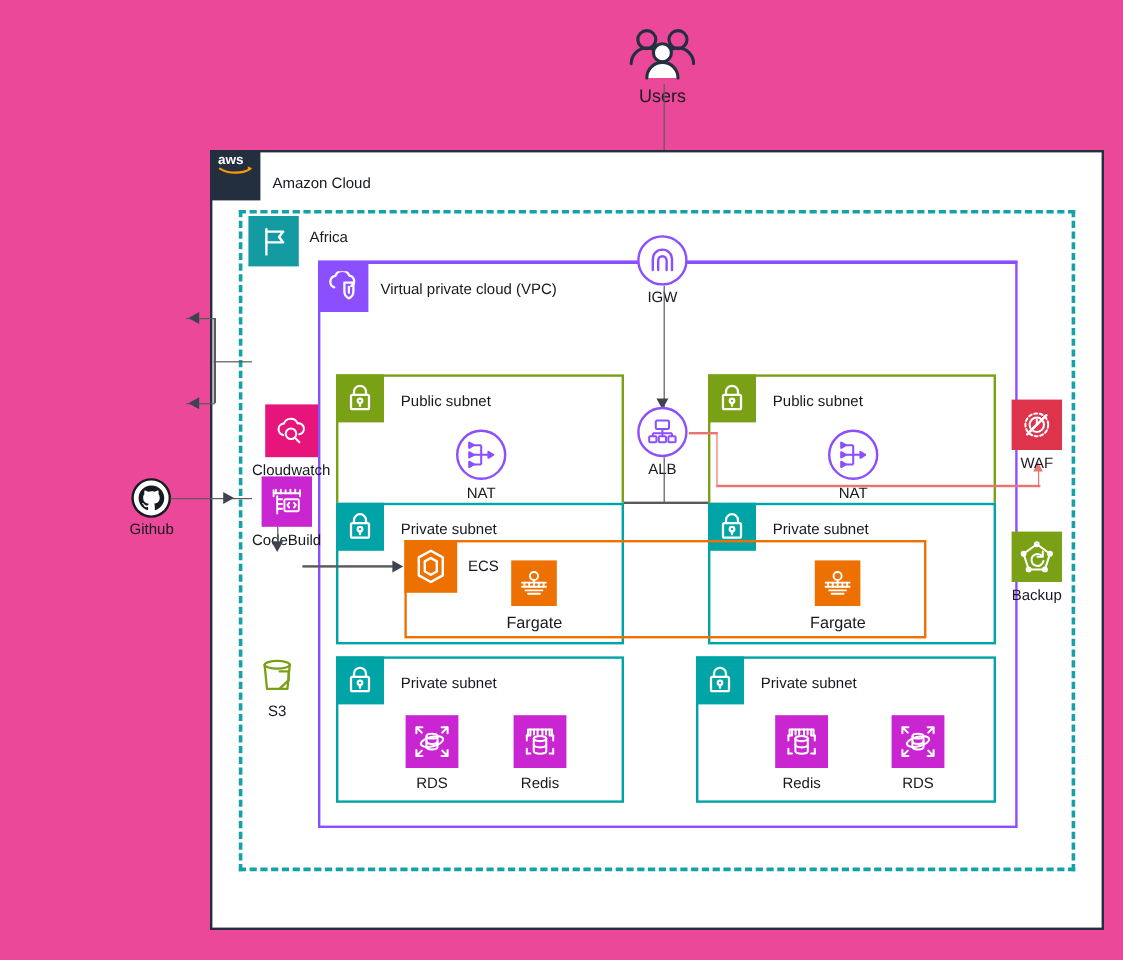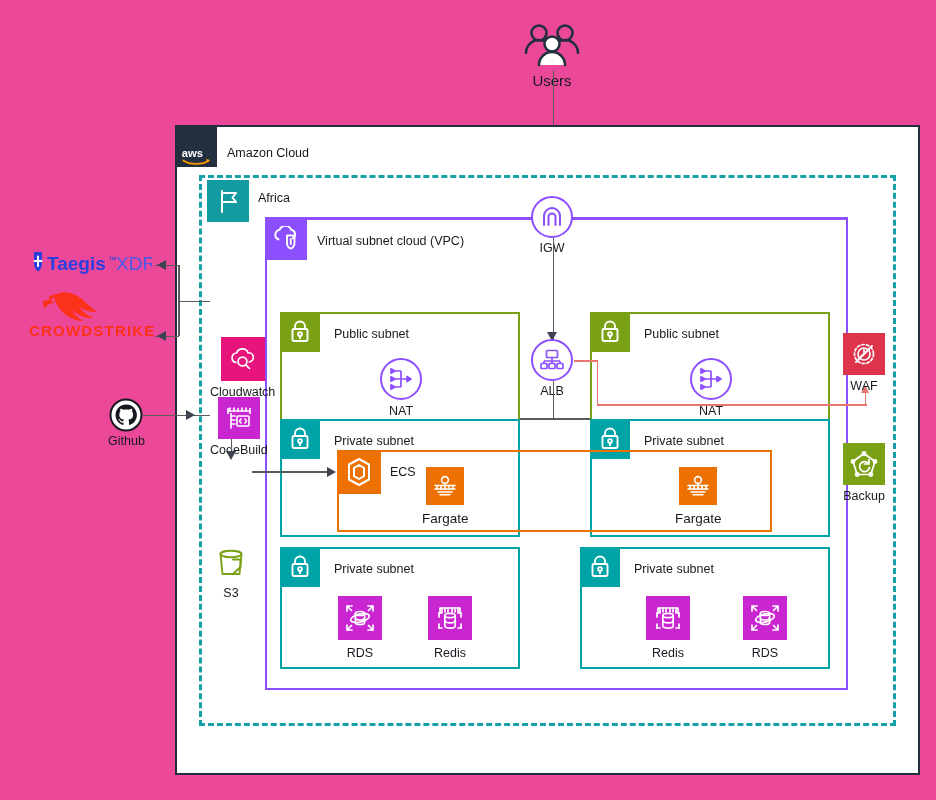--- a/index.html
+++ b/index.html
@@ -24,21 +24,21 @@
 
   
   #aws-cloud-box {
     left: 175px; top: 125px; width: 745px; height: 650px;
     border: 2.5px solid #232f3e;
     background: #fff;
   }
   #aws-logo-badge {
     left: 175px; top: 125px; width: 42px; height: 42px;
     background: #232f3e;
-    display: flex; align-items: flex-end; justify-content: center; text-decoration: underline;
+    display: flex; align-items: flex-start; justify-content: center; text-decoration: underline;
   }
   #aws-cloud-label { left: 227px; top: 146px; }
 
   #region-box {
     left: 199px; top: 175px; width: 697px; height: 551px;
     border: 3px dashed #15a1a8;
   }
   #region-badge {
     left: 207px; top: 180px; width: 42px; height: 42px;
     background: #149ba1;
@@ -179,21 +179,21 @@
   <div class="abs" id="vpc-box"></div>
   <div class="abs" id="vpc-badge">
     <svg width="28" height="26" viewBox="0 0 28 26">
       <g fill="none" stroke="#ffffff" stroke-width="1.9" stroke-linejoin="round" stroke-linecap="round">
         <path d="M6.5 13.5 a5 5 0 0 1 1-9.6 a6.2 6.2 0 0 1 11.6-0.2 a4.6 4.6 0 0 1 1.6 8.6"></path>
         <path d="M15 9.5 L22.5 9.5 L22.5 17 a5.5 6 0 0 1 -3.75 5.6 a5.5 6 0 0 1 -3.75 -5.6 Z" fill="none"></path>
         <path d="M18.75 13 L18.75 18"></path>
       </g>
     </svg>
   </div>
-  <div class="abs lbl" id="vpc-label">Virtual subnet cloud (VPC)</div>
+  <div class="abs lbl" id="vpc-label">Virtual private cloud (VPC)</div>
 
   <div class="ln ln-h ln-purple abs" style="left:265px; top:216.5px; width:583px; height:2.5px;"></div>
 
   <div class="abs node" style="left:531px; top:196px;">
     <div class="circle-node">
       <svg width="26" height="24" viewBox="0 0 26 24">
         <g fill="none" stroke="#8c4fff" stroke-width="2" stroke-linecap="round">
           <path d="M5 20 L5 11 a8 8 0 0 1 16 0 L21 20"></path>
           <path d="M9.5 20 L9.5 12 a3.5 3.5 0 0 1 7 0 L16.5 20"></path>
         </g>
@@ -535,40 +535,21 @@
           <circle cx="8.2" cy="25.5" r="1.6"></circle>
           <circle cx="4" cy="12.5" r="1.6"></circle>
           <path d="M19.5 14.5 a5 5 0 1 0 1 4"></path>
           <path d="M20 10.5 L20 15 L15.5 15"></path>
         </g>
       </svg>
     </div>
     <span class="tile-lbl" style="margin-top:4px;">Backup</span>
   </div>
 
-  <div class="abs" style="left:24px; top:250px;">
-    <svg width="128" height="26" viewBox="0 0 128 26">
-      <path d="M10 2 L18 2 L18 12 a8 10 0 0 1 -4 9.5 a8 10 0 0 1 -4 -9.5 Z" fill="#2b3ee0"></path>
-      <path d="M14 6.5 L14 16 M10.5 11 L17.5 11" stroke="#ffffff" stroke-width="2" stroke-linecap="round"></path>
-      <text x="23" y="20" font-family="Liberation Sans, sans-serif" font-size="19" font-weight="bold" fill="#2b3ee0">Taegis</text>
-      <text x="84" y="13" font-family="Liberation Sans, sans-serif" font-size="9" fill="#2b3ee0">™</text>
-      <text x="92" y="20" font-family="Liberation Sans, sans-serif" font-size="19" fill="#4a5ae8">XDR</text>
-    </svg>
-  </div>
-
-  <div class="abs" style="left:27px; top:282px;">
-    <svg width="128" height="58" viewBox="0 0 128 58">
-      <g fill="#fc3119">
-        <path d="M30 12 C36 9 45 10 52 15 C58 19 64 26 70 30 C63 30 57 28 52 25 C56 30 61 34 67 36 C58 37 50 33 44 27 C47 32 51 36 56 39 C44 39 34 31 29 21 C31 24 33 27 36 29 C30 25 27 18 27 12 Z"></path>
-                <path d="M22 14 C25 13 28 13 31 14 C27 15 24 17 22 20 Z"></path>
-        <path d="M16 19 C20 18 24 18 28 20 C23 21 19 24 17 27 Z"></path>
-      </g>
-      <text x="2" y="54" font-family="Liberation Sans, sans-serif" font-size="15" font-weight="bold" fill="#fc3119" letter-spacing="1.2">CROWDSTRIKE</text>
-    </svg>
-  </div>
+
 
   <div class="ln ln-h abs" style="left:208px; top:300.5px; width:-0px;"></div>
   <div class="ln ln-h abs" style="left:178px; top:300.5px; width:32px;"></div>
   <div class="ln ln-v abs" style="left:178px; top:265px; height:71px;"></div>
   <div class="ln ln-h abs" style="left:155px; top:264.5px; width:24px;"></div>
   <div class="ln ln-h abs" style="left:155px; top:335.5px; width:24px;"></div>
   <div class="arrow-l" style="left:157px; top:259.5px;"></div>
   <div class="arrow-l" style="left:157px; top:330.5px;"></div>
 
   <div class="abs node" style="left:108px; top:398px;">

